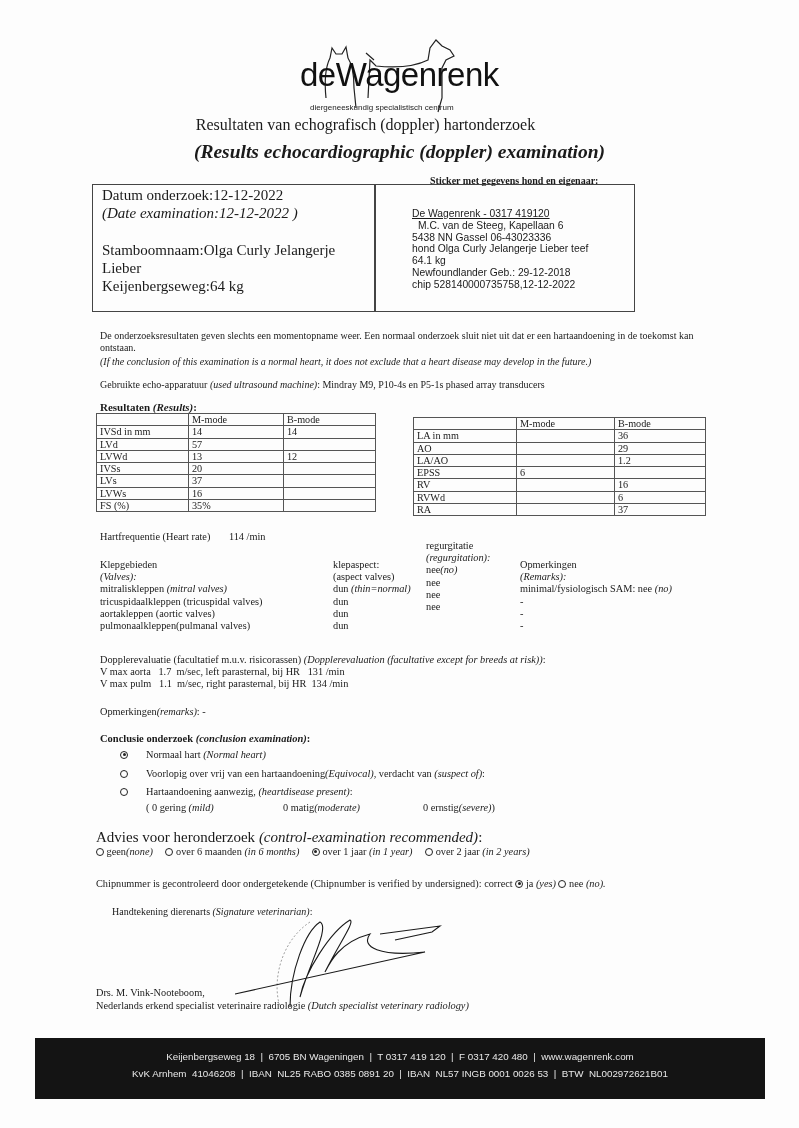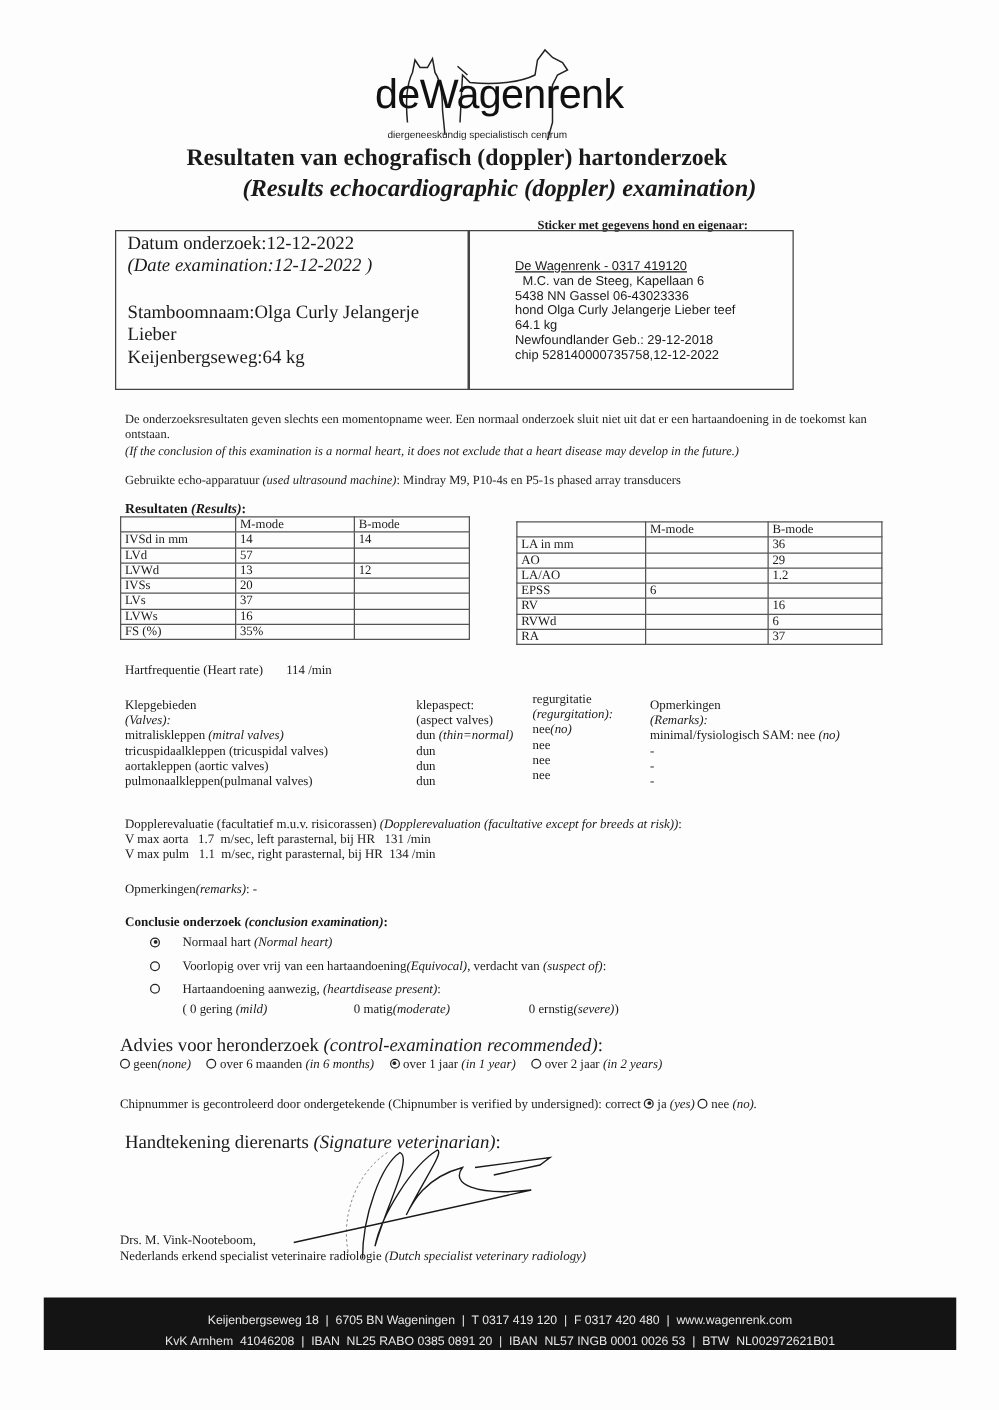--- a/index.html
+++ b/index.html
@@ -6,21 +6,21 @@
   body { width: 799px; height: 1128px; background: #ffffff; position: relative; overflow: hidden;
          font-family: "Liberation Serif", serif; color: #1a1a1a; }
   .page { position: absolute; left: 0; top: 0; width: 799px; height: 1128px; background: #fdfdfd; }
   .abs { position: absolute; }
   i, .it { font-style: italic; }
 
   
   .logo-wrap { left: 296px; top: 38px; width: 210px; height: 78px; }
   .logo-text { left: 300px; top: 56px; font-family: "Liberation Sans", sans-serif; font-size: 33px; letter-spacing: -0.5px; color: #111; }
   .logo-sub { left: 310px; top: 103px; font-family: "Liberation Sans", sans-serif; font-size: 8px; color: #222; }
-  .title { left: 0; width: 731px; text-align: center; top: 116px; font-size: 19px; font-weight: bold; }
+  .title { left: 0; width: 731px; text-align: center; top: 116px; font-size: 16px; font-weight: normal; }
   .subtitle { left: 0; width: 799px; text-align: center; top: 141px; font-size: 19.5px; font-weight: bold; font-style: italic; }
 
   .sticker-label { left: 430px; top: 175px; font-size: 10px; font-weight: bold; }
   .info-box { left: 92px; top: 184px; width: 543px; height: 128px; border: 1.5px solid #444; box-sizing: border-box; }
   .info-divider { left: 374px; top: 184px; width: 1.5px; height: 128px; background: #444; }
   .info-left { left: 102px; top: 186px; font-size: 15px; line-height: 18.3px; }
   .info-left .gap { height: 18px; }
   .info-right { left: 412px; top: 208px; font-family: "Liberation Sans", sans-serif; font-size: 10.3px; line-height: 11.8px; }
   .info-right .head { text-decoration: underline; font-weight: normal; }
 
@@ -40,21 +40,21 @@
   .t2 td:nth-child(1) { width: 96px; }
   .t2 td:nth-child(2) { width: 91px; }
   .t2 td:nth-child(3) { width: 84px; }
 
   .hr-line { left: 100px; top: 531px; font-size: 10.3px; }
   .hr-line .val { margin-left: 16px; }
 
   .valves { font-size: 10.3px; line-height: 12.2px; }
   .v-col1 { left: 100px; top: 559px; }
   .v-col2 { left: 333px; top: 559px; }
-  .v-col3 { left: 426px; top: 554px; }
+  .v-col3 { left: 426px; top: 540px; }
   .v-col4 { left: 520px; top: 559px; }
 
   .doppler { left: 100px; top: 654px; font-size: 10.3px; line-height: 12.2px; }
   .remarks { left: 100px; top: 706px; font-size: 10.3px; }
 
   .conclusion-title { left: 100px; top: 733px; font-size: 10.5px; font-weight: bold; }
   .concl-row { font-size: 10.3px; }
   .radio { display: inline-block; width: 6px; height: 6px; border: 1px solid #222; border-radius: 50%; position: relative; vertical-align: middle; margin-top: -2px; }
   .radio.checked::after { content: ""; position: absolute; left: 1.5px; top: 1.5px; width: 3px; height: 3px; border-radius: 50%; background: #222; }
   .c1 { left: 120px; top: 749px; }
@@ -63,26 +63,26 @@
   .c4 { left: 146px; top: 802px; }
   .c-txt { position: absolute; left: 26px; white-space: nowrap; }
   .sev { position: absolute; white-space: nowrap; }
 
   .advice-title { left: 96px; top: 829px; font-size: 15px; }
   .advice-row { left: 96px; top: 846px; font-size: 10.3px; white-space: nowrap; }
   .advice-row .opt { margin-right: 10px; }
 
   .chip-row { left: 96px; top: 878px; font-size: 10.3px; white-space: nowrap; }
 
-  .sig-label { left: 100px; top: 906px; font-size: 15px; }
+  .sig-label { left: 112px; top: 906px; font-size: 10px; }
   .signature { left: 180px; top: 912px; width: 270px; height: 100px; }
   .vet-name { left: 96px; top: 987px; font-size: 10.3px; }
   .vet-title { left: 96px; top: 1000px; font-size: 10.3px; }
 
-  .footer { left: 35px; top: 1038px; width: 730px; height: 42px; background: #141414; color: #e8e8e8;
+  .footer { left: 35px; top: 1038px; width: 730px; height: 61px; background: #141414; color: #e8e8e8;
             font-family: "Liberation Sans", sans-serif; font-size: 9.8px; text-align: center; }
   .footer .l1 { position: absolute; top: 13px; width: 100%; }
   .footer .l2 { position: absolute; top: 30px; width: 100%; }
 </style>
 </head>
 <body>
 
 <div class="page">
 
   <svg class="abs logo-wrap" viewBox="0 0 210 78">

